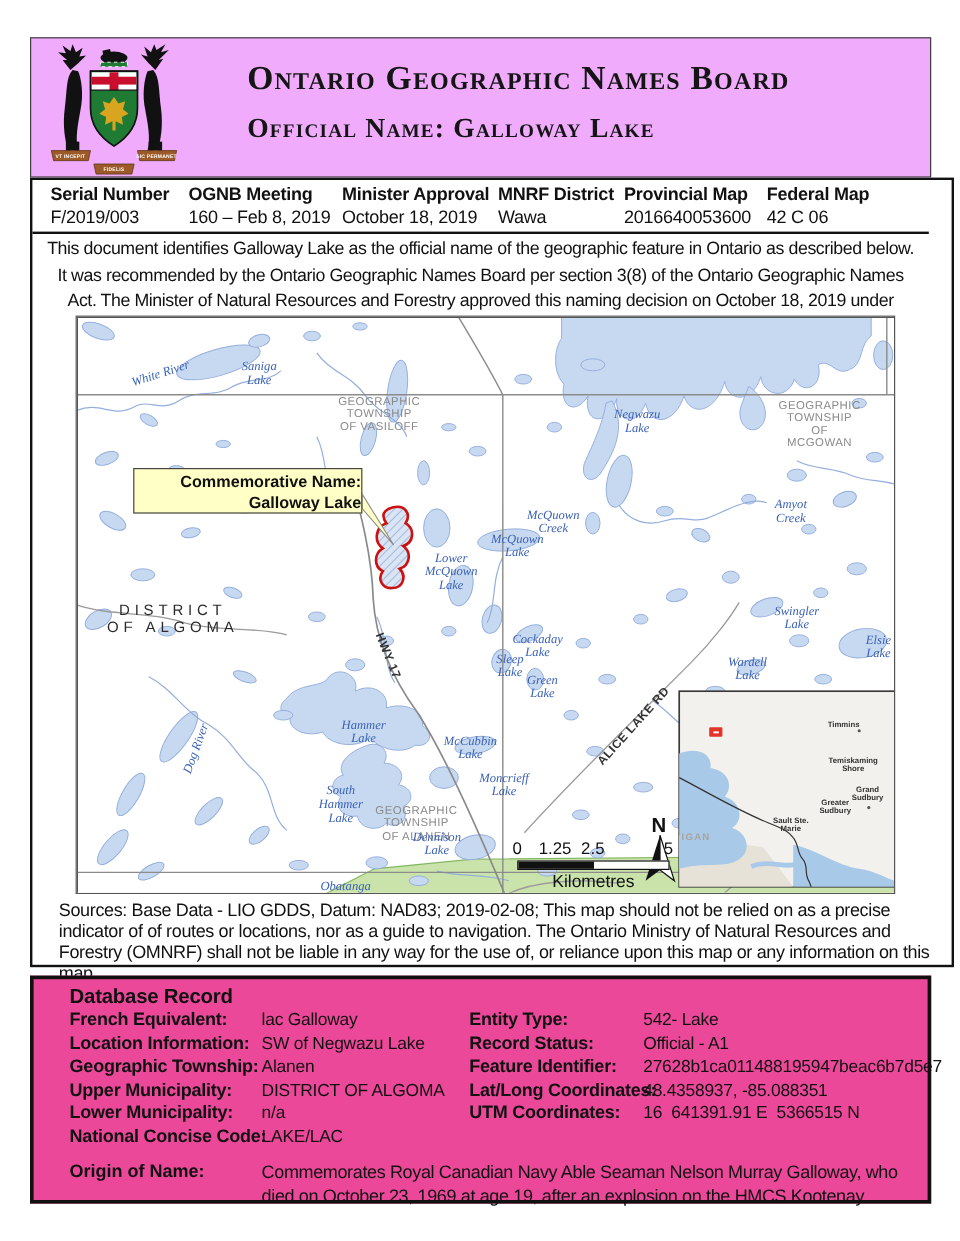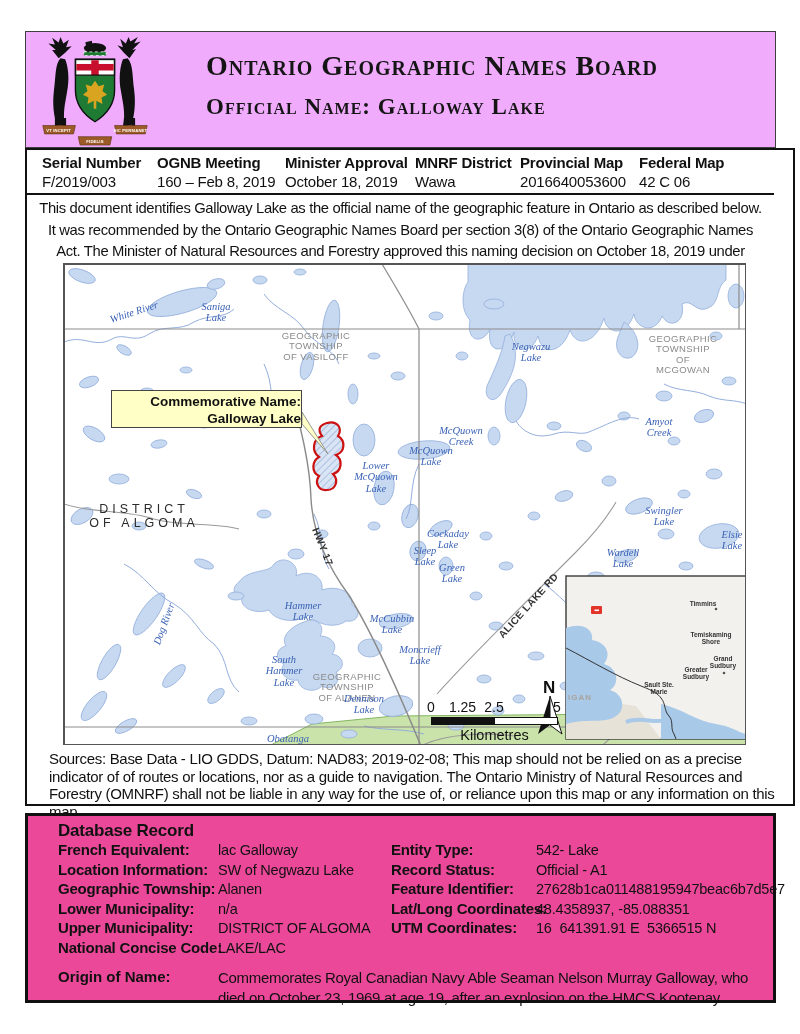--- a/index.html
+++ b/index.html
@@ -382,22 +382,22 @@
 
     <div class="sources">Sources: Base Data - LIO GDDS, Datum: NAD83; 2019-02-08; This map should not be relied on as a precise indicator of of routes or locations, nor as a guide to navigation. The Ontario Ministry of Natural Resources and Forestry (OMNRF) shall not be liable in any way for the use of, or reliance upon this map or any information on this map.</div>
   </div>
 
   <div class="db-box">
     <div class="db-heading">Database Record</div>
     <div class="db-col left">
         <div class="dbrow"><span class="dblabel">French Equivalent:</span><span class="dbval">lac Galloway</span></div>
         <div class="dbrow"><span class="dblabel">Location Information:</span><span class="dbval">SW of Negwazu Lake</span></div>
         <div class="dbrow"><span class="dblabel">Geographic Township:</span><span class="dbval">Alanen</span></div>
+        <div class="dbrow"><span class="dblabel">Upper Municipality:</span><span class="dbval">DISTRICT OF ALGOMA</span></div>
         <div class="dbrow"><span class="dblabel">Lower Municipality:</span><span class="dbval">n/a</span></div>
-        <div class="dbrow"><span class="dblabel">Upper Municipality:</span><span class="dbval">DISTRICT OF ALGOMA</span></div>
         <div class="dbrow"><span class="dblabel">National Concise Code:</span><span class="dbval">LAKE/LAC</span></div>
       </div>
     <div class="db-col right">
         <div class="dbrow"><span class="dblabel">Entity Type:</span><span class="dbval">542- Lake</span></div>
         <div class="dbrow"><span class="dblabel">Record Status:</span><span class="dbval">Official - A1</span></div>
         <div class="dbrow"><span class="dblabel">Feature Identifier:</span><span class="dbval">27628b1ca011488195947beac6b7d5e7</span></div>
         <div class="dbrow"><span class="dblabel">Lat/Long Coordinates:</span><span class="dbval">48.4358937, -85.088351</span></div>
         <div class="dbrow"><span class="dblabel">UTM Coordinates:</span><span class="dbval">16  641391.91 E  5366515 N</span></div>
       </div>
     <div class="origin-label">Origin of Name:</div>

